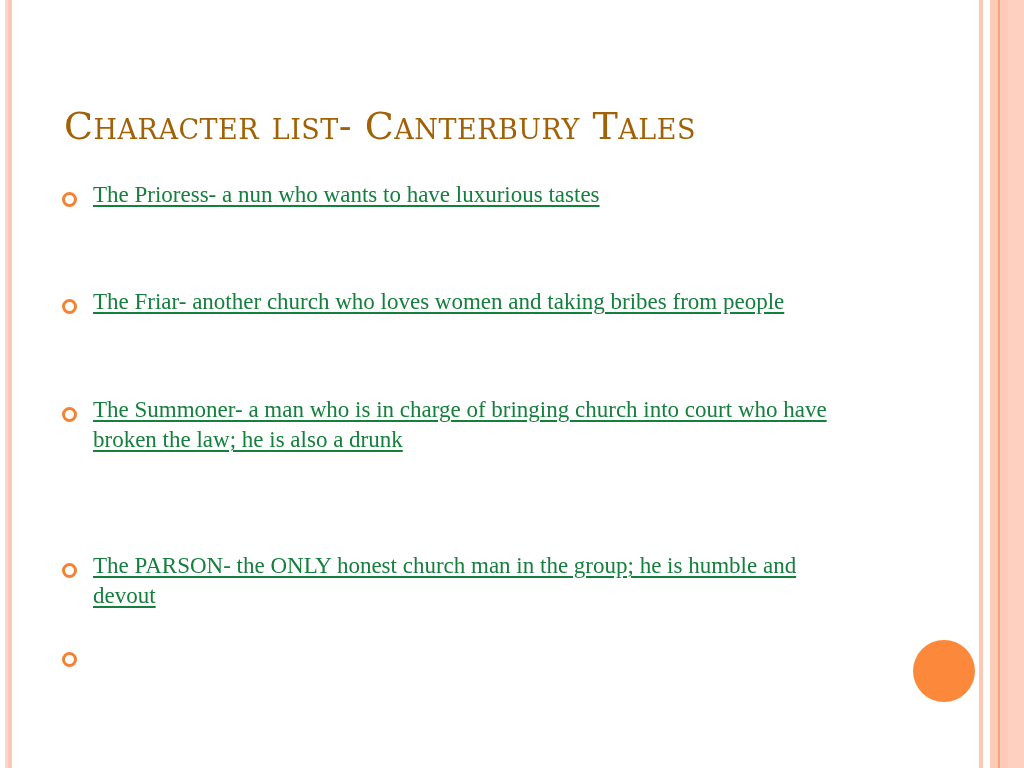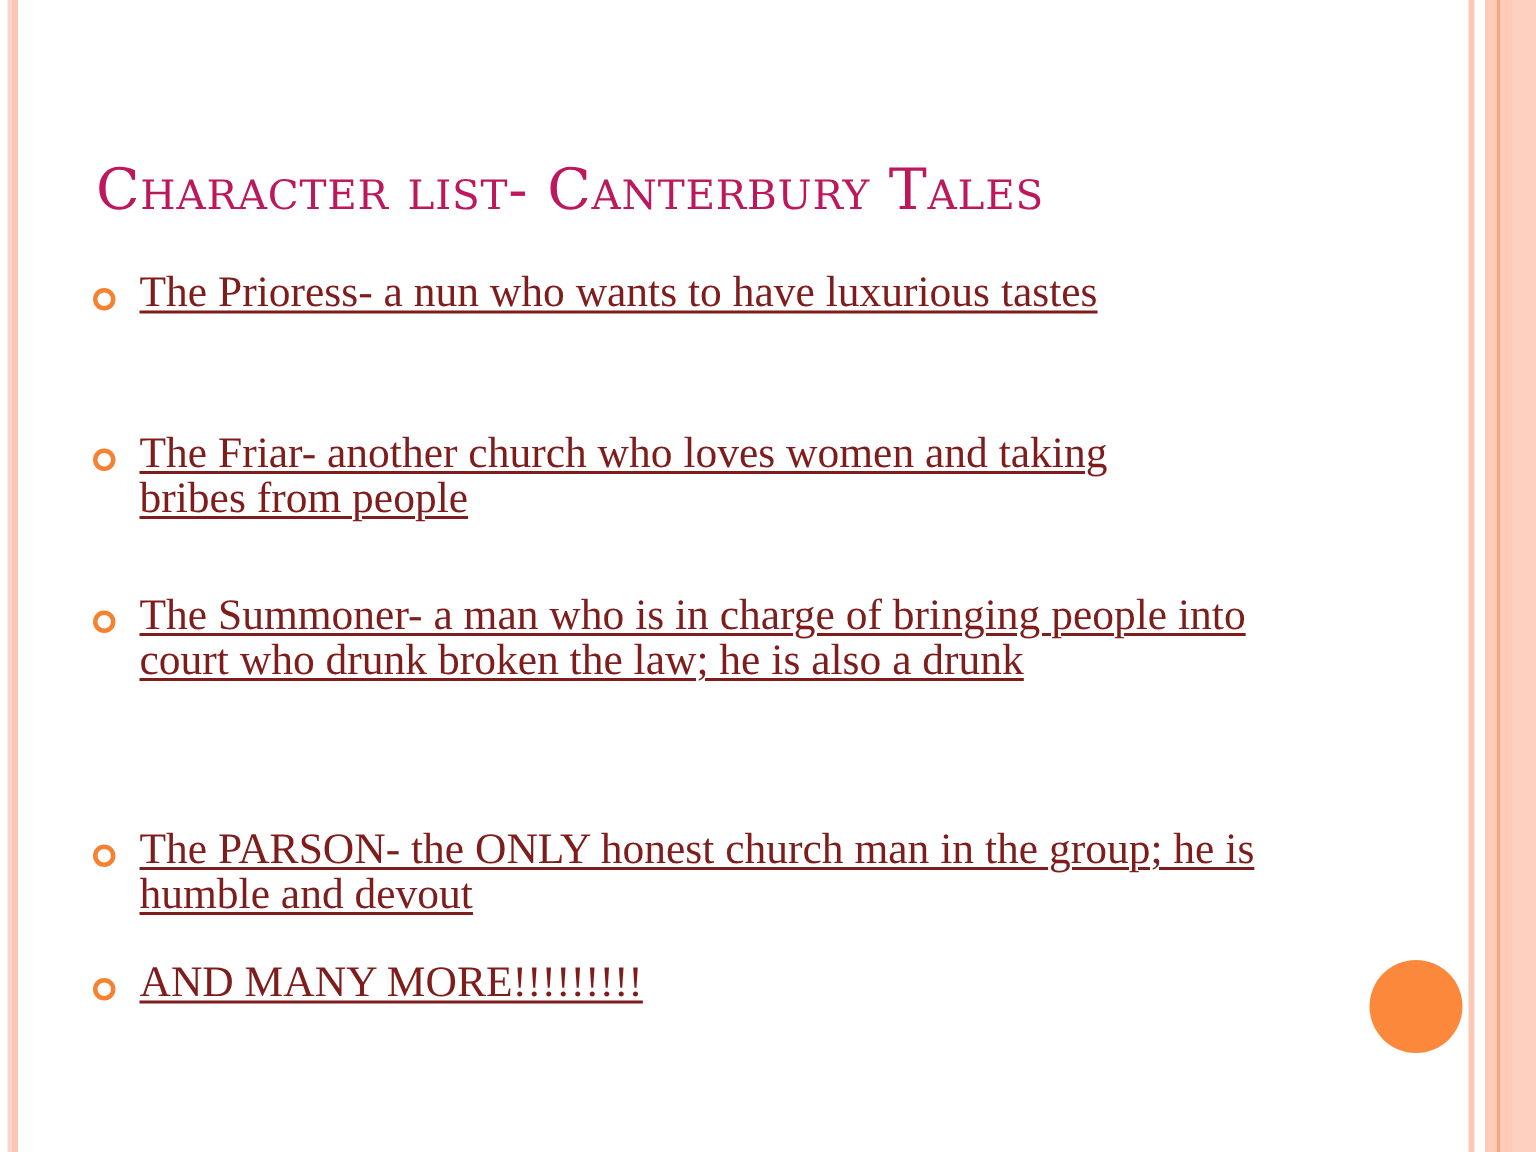--- a/index.html
+++ b/index.html
@@ -47,21 +47,21 @@
       left: 913px; top: 640px;
       width: 62px; height: 62px;
       border-radius: 50%;
       background: #fc883c;
     }
     .title {
       position: absolute;
       left: 64px; top: 104px;
       font-family: "DejaVu Serif", "Liberation Serif", serif;
       font-size: 38px;
-      color: #be185d;
+      color: #a16207;
       font-variant: small-caps;
       letter-spacing: 0.5px;
       white-space: nowrap;
       margin: 0;
       font-weight: normal;
     }
     .bullets {
       position: absolute;
       left: 62px; top: 180px;
       width: 820px;
@@ -78,23 +78,23 @@
       width: 9px; height: 9px;
       border: 3px solid #f58232;
       border-radius: 50%;
       margin-top: 12px;
       margin-right: 16px;
       flex: 0 0 auto;
       box-sizing: content-box;
     }
     .bullet-text {
       font-family: "Liberation Serif", "DejaVu Serif", serif;
-      font-size: 29px;
+      font-size: 23px;
       line-height: 30px;
-      color: #7f1d1d;
+      color: #15803d;
       text-decoration: underline;
       text-decoration-thickness: 2px;
       text-underline-offset: 3px;
       cursor: pointer;
     }
   </style>
 </head>
 <body>
 
 <div class="slide">
@@ -112,24 +112,23 @@
     <li class="bullet-item" style="top:0px; width:760px;">
       <span class="bullet-marker"></span>
       <span class="bullet-text">The Prioress- a nun who wants to have luxurious tastes</span>
     </li>
     <li class="bullet-item" style="top:107px; width:740px;">
       <span class="bullet-marker"></span>
       <span class="bullet-text">The Friar- another church who loves women and taking bribes from people</span>
     </li>
     <li class="bullet-item" style="top:215px; width:800px;">
       <span class="bullet-marker"></span>
-      <span class="bullet-text">The Summoner- a man who is in charge of bringing people into court who drunk broken the law; he is also a drunk</span>
+      <span class="bullet-text">The Summoner- a man who is in charge of bringing church into court who have broken the law; he is also a drunk</span>
     </li>
     <li class="bullet-item" style="top:371px; width:790px;">
       <span class="bullet-marker"></span>
       <span class="bullet-text">The PARSON- the ONLY honest church man in the group; he is humble and devout</span>
     </li>
     <li class="bullet-item" style="top:460px; width:760px;">
       <span class="bullet-marker"></span>
-      <span class="bullet-text">AND MANY MORE!!!!!!!!!</span>
     </li>
   </ul>
 </div>
 
 </body></html>

